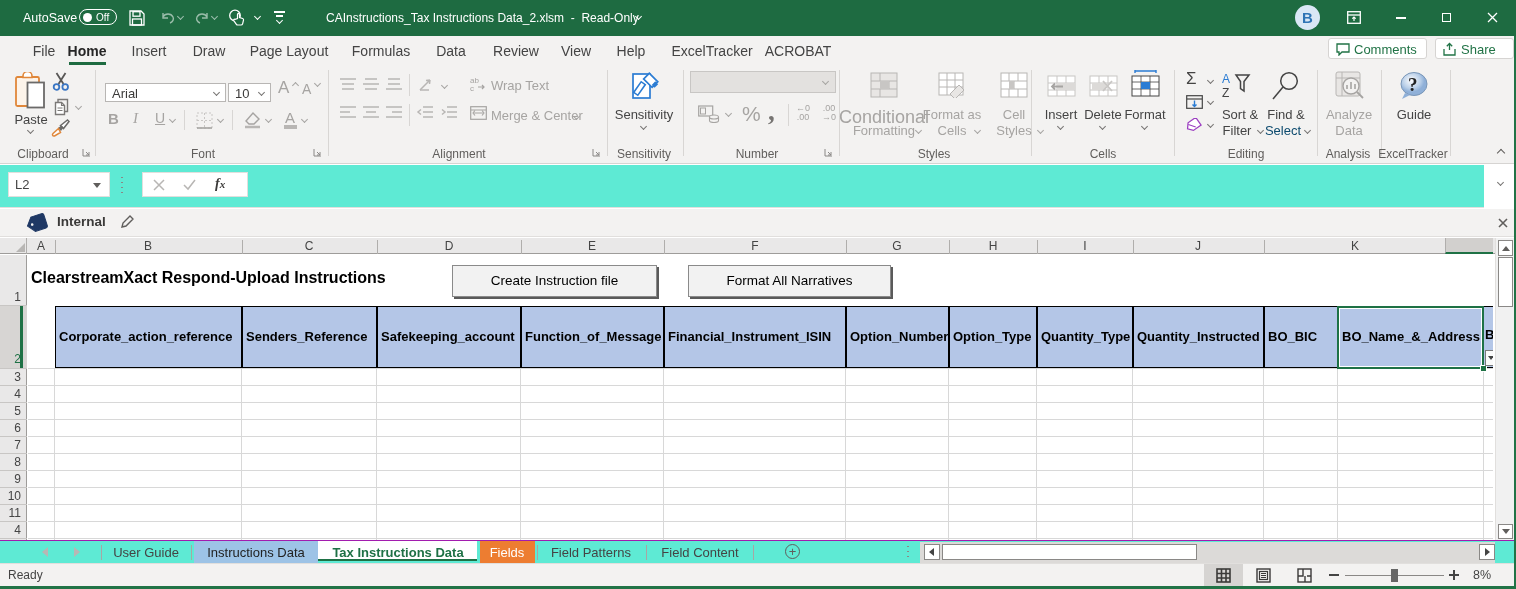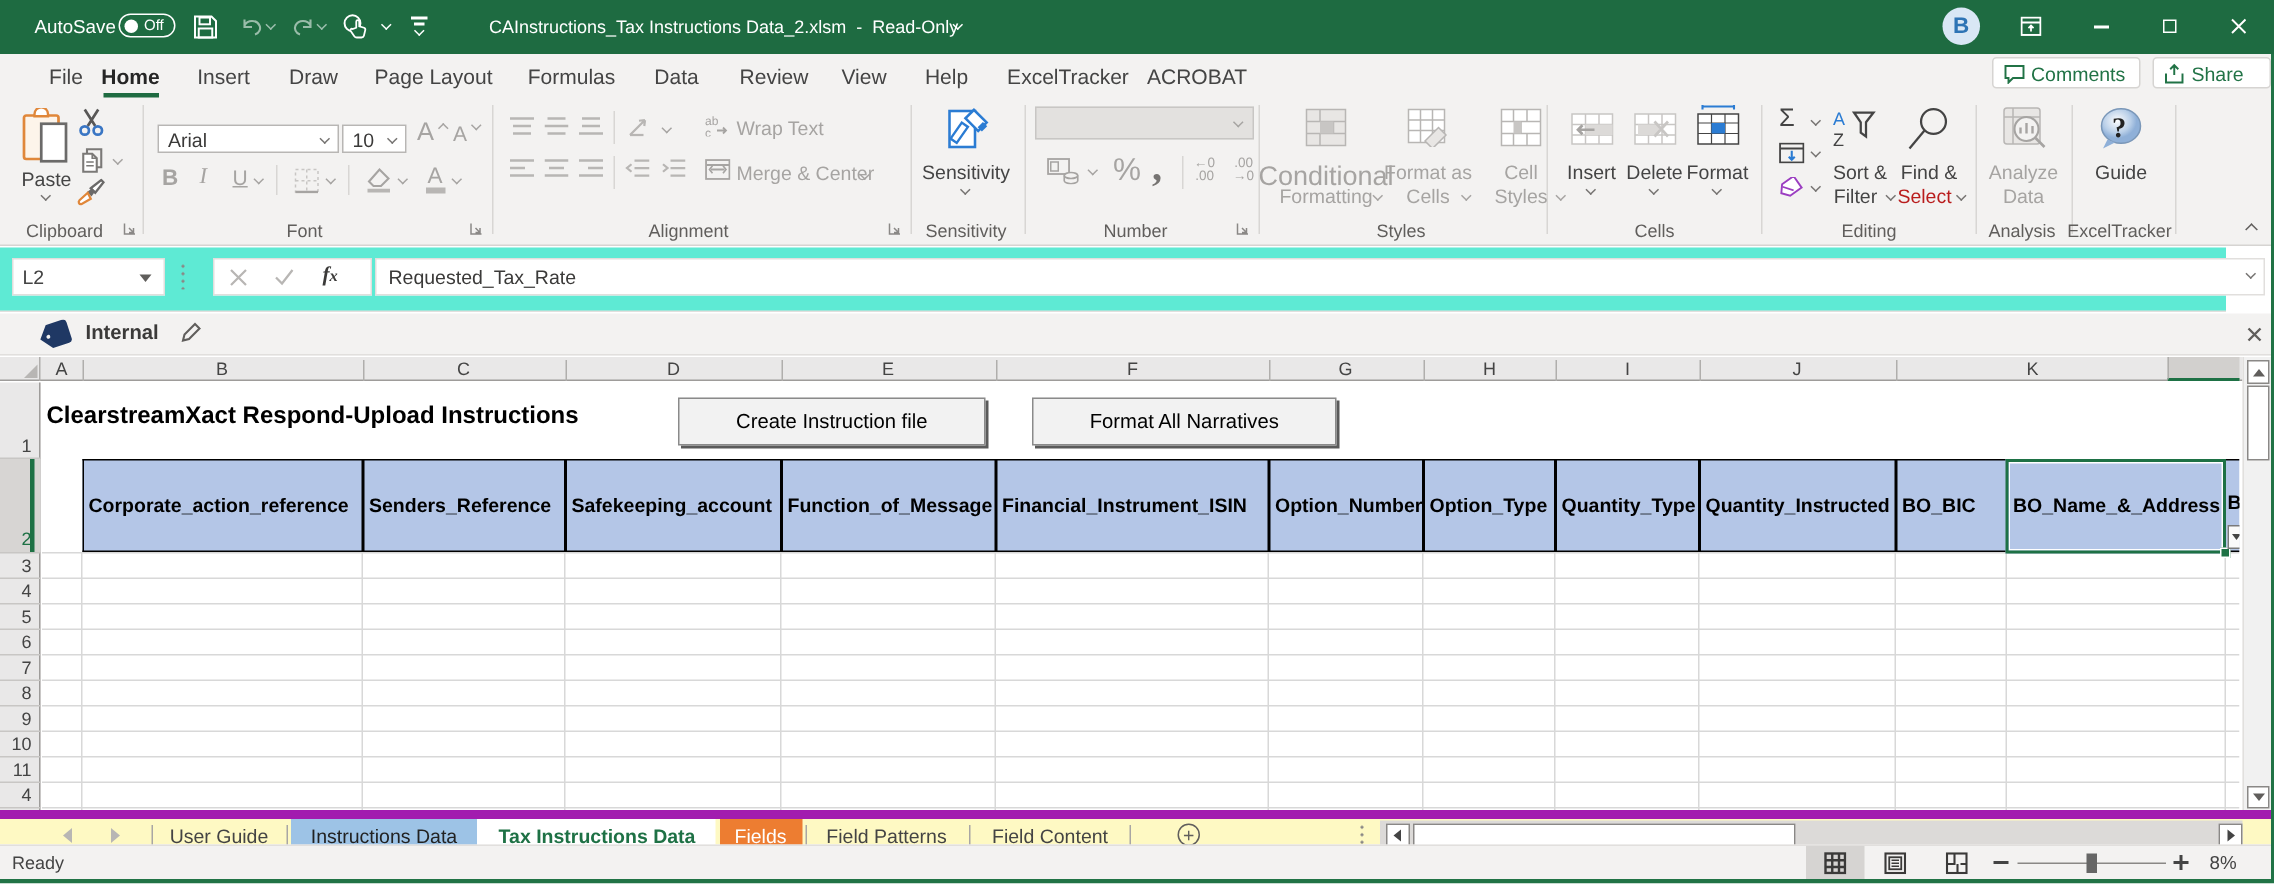--- a/index.html
+++ b/index.html
@@ -337,21 +337,21 @@
       <path d="M14 3h13l-5 6.5V19l-3.5-2.5V9.5z" fill="none" stroke="#444" stroke-width="1.5"></path>
     </svg>
   <div class="abs ctr" style="left:1240px;top:41px;font-size:13px;color:#444">Sort &amp;</div>
   <div class="abs ctr" style="left:1237px;top:57px;font-size:13px;color:#444">Filter</div>
   <div class="chvs" style="left:1258px;top:62px"></div>
   <svg class="abs" style="left:1270px;top:5px" width="32" height="32" viewBox="0 0 32 32">
       <circle cx="19" cy="10" r="8.3" fill="none" stroke="#444" stroke-width="1.5"></circle>
       <path d="M13 16L3 28" stroke="#444" stroke-width="1.5"></path>
     </svg>
   <div class="abs ctr" style="left:1286px;top:41px;font-size:13px;color:#444">Find &amp;</div>
-  <div class="abs ctr" style="left:1283px;top:57px;font-size:13px;color:#b91c1c">Select</div>
+  <div class="abs ctr" style="left:1283px;top:57px;font-size:13px;color:#0c4a6e">Select</div>
   <div class="chvs" style="left:1305px;top:62px"></div>
 
   <svg class="abs" style="left:1335px;top:5px" width="30" height="30" viewBox="0 0 30 30">
       <rect x="1" y="1" width="24" height="24" rx="2" fill="#e8e6e4" stroke="#b8b6b4"></rect>
       <path d="M1 7h24M7 1v24" stroke="#b8b6b4"></path>
       <circle cx="16" cy="15" r="8" fill="#f3f2f1" stroke="#a6a4a2" stroke-width="1.4"></circle>
       <path d="M12 18v-4M16 18v-7M20 18v-5" stroke="#a6a4a2" stroke-width="1.6"></path>
       <path d="M22 21l6 6" stroke="#a6a4a2" stroke-width="1.8"></path>
     </svg>
   <div class="abs ctr" style="left:1349px;top:41px;font-size:13px;color:#a6a4a2">Analyze</div>
@@ -379,23 +379,20 @@
   </div>
   <div class="abs" style="left:121px;top:10px;width:2px;height:18px;background-image:radial-gradient(circle,#8a8886 35%,transparent 40%);background-size:2px 5px"></div>
   <div class="abs" style="left:142px;top:7px;width:106px;height:25px;background:#fff;border:1px solid #e1dfdd">
     <svg class="abs" style="left:10px;top:6px" width="12" height="12" viewBox="0 0 12 12">
         <path d="M1 1l10 10M11 1L1 11" stroke="#b8b6b4" stroke-width="1.5"></path>
       </svg>
     <svg class="abs" style="left:40px;top:6px" width="13" height="12" viewBox="0 0 13 12">
         <path d="M1 6l4 4 7-9" fill="none" stroke="#b8b6b4" stroke-width="1.5"></path>
       </svg>
     <div class="abs" style="left:72px;top:3px;font-size:14px;color:#3b3a39;font-style:italic;font-family:'Liberation Serif',serif;font-weight:bold">f<span style="font-size:11px">x</span></div>
-  </div>
-  <div class="abs" style="left:250px;top:7px;width:1260px;height:25px;background:#fff;border:1px solid #e1dfdd">
-    <div class="abs" style="left:8px;top:4px;font-size:13px;color:#3b3a39">Requested_Tax_Rate</div>
   </div>
   <div class="chvs" style="left:1498px;top:15px"></div>
 </div>
 
 <div class="abs" id="internal" style="left:0;top:209px;width:1516px;height:28px;background:#f3f2f1;border-bottom:1px solid #e1dfdd">
   <svg class="abs" style="left:25px;top:4px" width="24" height="20" viewBox="0 0 24 20">
       <g transform="rotate(-18 12 10)">
         <path d="M8 2.5h11a2 2 0 0 1 2 2v11a2 2 0 0 1-2 2H8L2 10z" fill="#1f3864" stroke="#1f3864"></path>
         <circle cx="7" cy="10" r="1.3" fill="#f3f2f1"></circle>
       </g>
@@ -529,21 +526,21 @@
 </div>
 
 <div class="abs" id="vsb" style="left:1495px;top:238px;width:21px;height:302px;background:#f1f1f1;border-left:1px solid #e1dfdd">
   <div class="abs" style="left:2px;top:2px;width:15px;height:16px;background:#fff;border:1px solid #8a8886"></div>
   <div class="abs" style="left:6px;top:8px;width:0;height:0;border-left:4px solid transparent;border-right:4px solid transparent;border-bottom:5px solid #605e5c"></div>
   <div class="abs" style="left:2px;top:19px;width:15px;height:50px;background:#fff;border:1px solid #8a8886"></div>
   <div class="abs" style="left:2px;top:286px;width:15px;height:15px;background:#fff;border:1px solid #8a8886"></div>
   <div class="abs" style="left:6px;top:291px;width:0;height:0;border-left:4px solid transparent;border-right:4px solid transparent;border-top:5px solid #605e5c"></div>
 </div>
 
-<div class="abs" id="sheettabs" style="left:0;top:540px;width:1516px;height:23px;background:#fef9c3;border-top:6px solid #a21caf">
+<div class="abs" id="sheettabs" style="left:0;top:540px;width:1516px;height:23px;background:#5eead4;border-top:1px solid #a21caf">
   <div class="abs" style="left:42px;top:6px;width:0;height:0;border-top:5px solid transparent;border-bottom:5px solid transparent;border-right:6px solid #b8b6b4"></div>
   <div class="abs" style="left:74px;top:6px;width:0;height:0;border-top:5px solid transparent;border-bottom:5px solid transparent;border-left:6px solid #b8b6b4"></div>
   <div class="tsep" style="left:101px"></div>
   <div class="ttxt ctr" style="left:146px">User Guide</div>
   <div class="tsep" style="left:191px"></div>
   <div class="abs" style="left:194px;top:0;width:124px;height:22px;background:#9dc3e6">
     <div class="ttxt ctr" style="left:62px;color:#222">Instructions Data</div>
   </div>
   <div class="abs" style="left:318px;top:0;width:159px;height:20px;background:#fff;border-bottom:2.5px solid #1e7145">
     <div class="ttxt ctr" style="left:80px;color:#1e7145;font-weight:bold">Tax Instructions Data</div>

